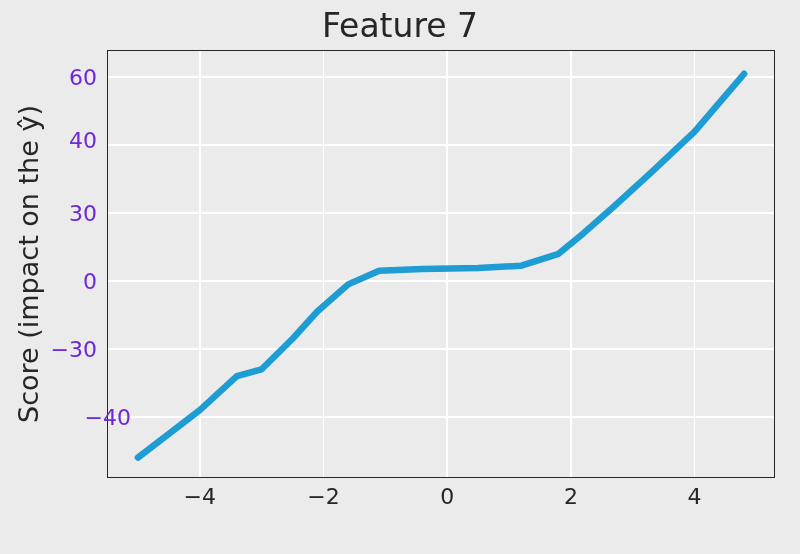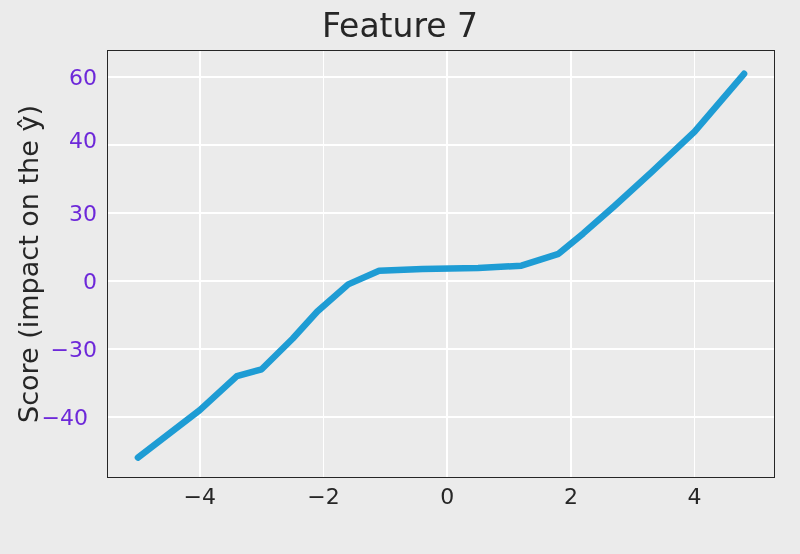--- a/index.html
+++ b/index.html
@@ -91,21 +91,21 @@
     </svg>
   <div class="plot-frame" id="plot-frame" style="left: 107px; top: 50px; width: 668px; height: 428px;"></div>
   <div id="xticks">
       <div class="tick-label-x" style="left: 199.778px; top: 484px;">−4</div>
       <div class="tick-label-x" style="left: 323.481px; top: 484px;">−2</div>
       <div class="tick-label-x" style="left: 447.185px; top: 484px;">0</div>
       <div class="tick-label-x" style="left: 570.889px; top: 484px;">2</div>
       <div class="tick-label-x" style="left: 694.593px; top: 484px;">4</div>
     </div>
   <div id="yticks">
-      <div class="tick-label-y" style="right: 712px; top: 416.857px;">−40</div>
+      <div class="tick-label-y" style="right: 669px; top: 416.857px;">−40</div>
       <div class="tick-label-y" style="right: 703px; top: 348.921px;">−30</div>
       <div class="tick-label-y" style="right: 703px; top: 280.984px;">0</div>
       <div class="tick-label-y" style="right: 703px; top: 213.048px;">30</div>
       <div class="tick-label-y" style="right: 703px; top: 140px;">40</div>
       <div class="tick-label-y" style="right: 703px; top: 77.1746px;">60</div>
     </div>
   <div class="ylabel" id="ylabel" style="left: 28px; top: 264px;">Score (impact on the ŷ)</div>
 </div>
 
 </body></html>

